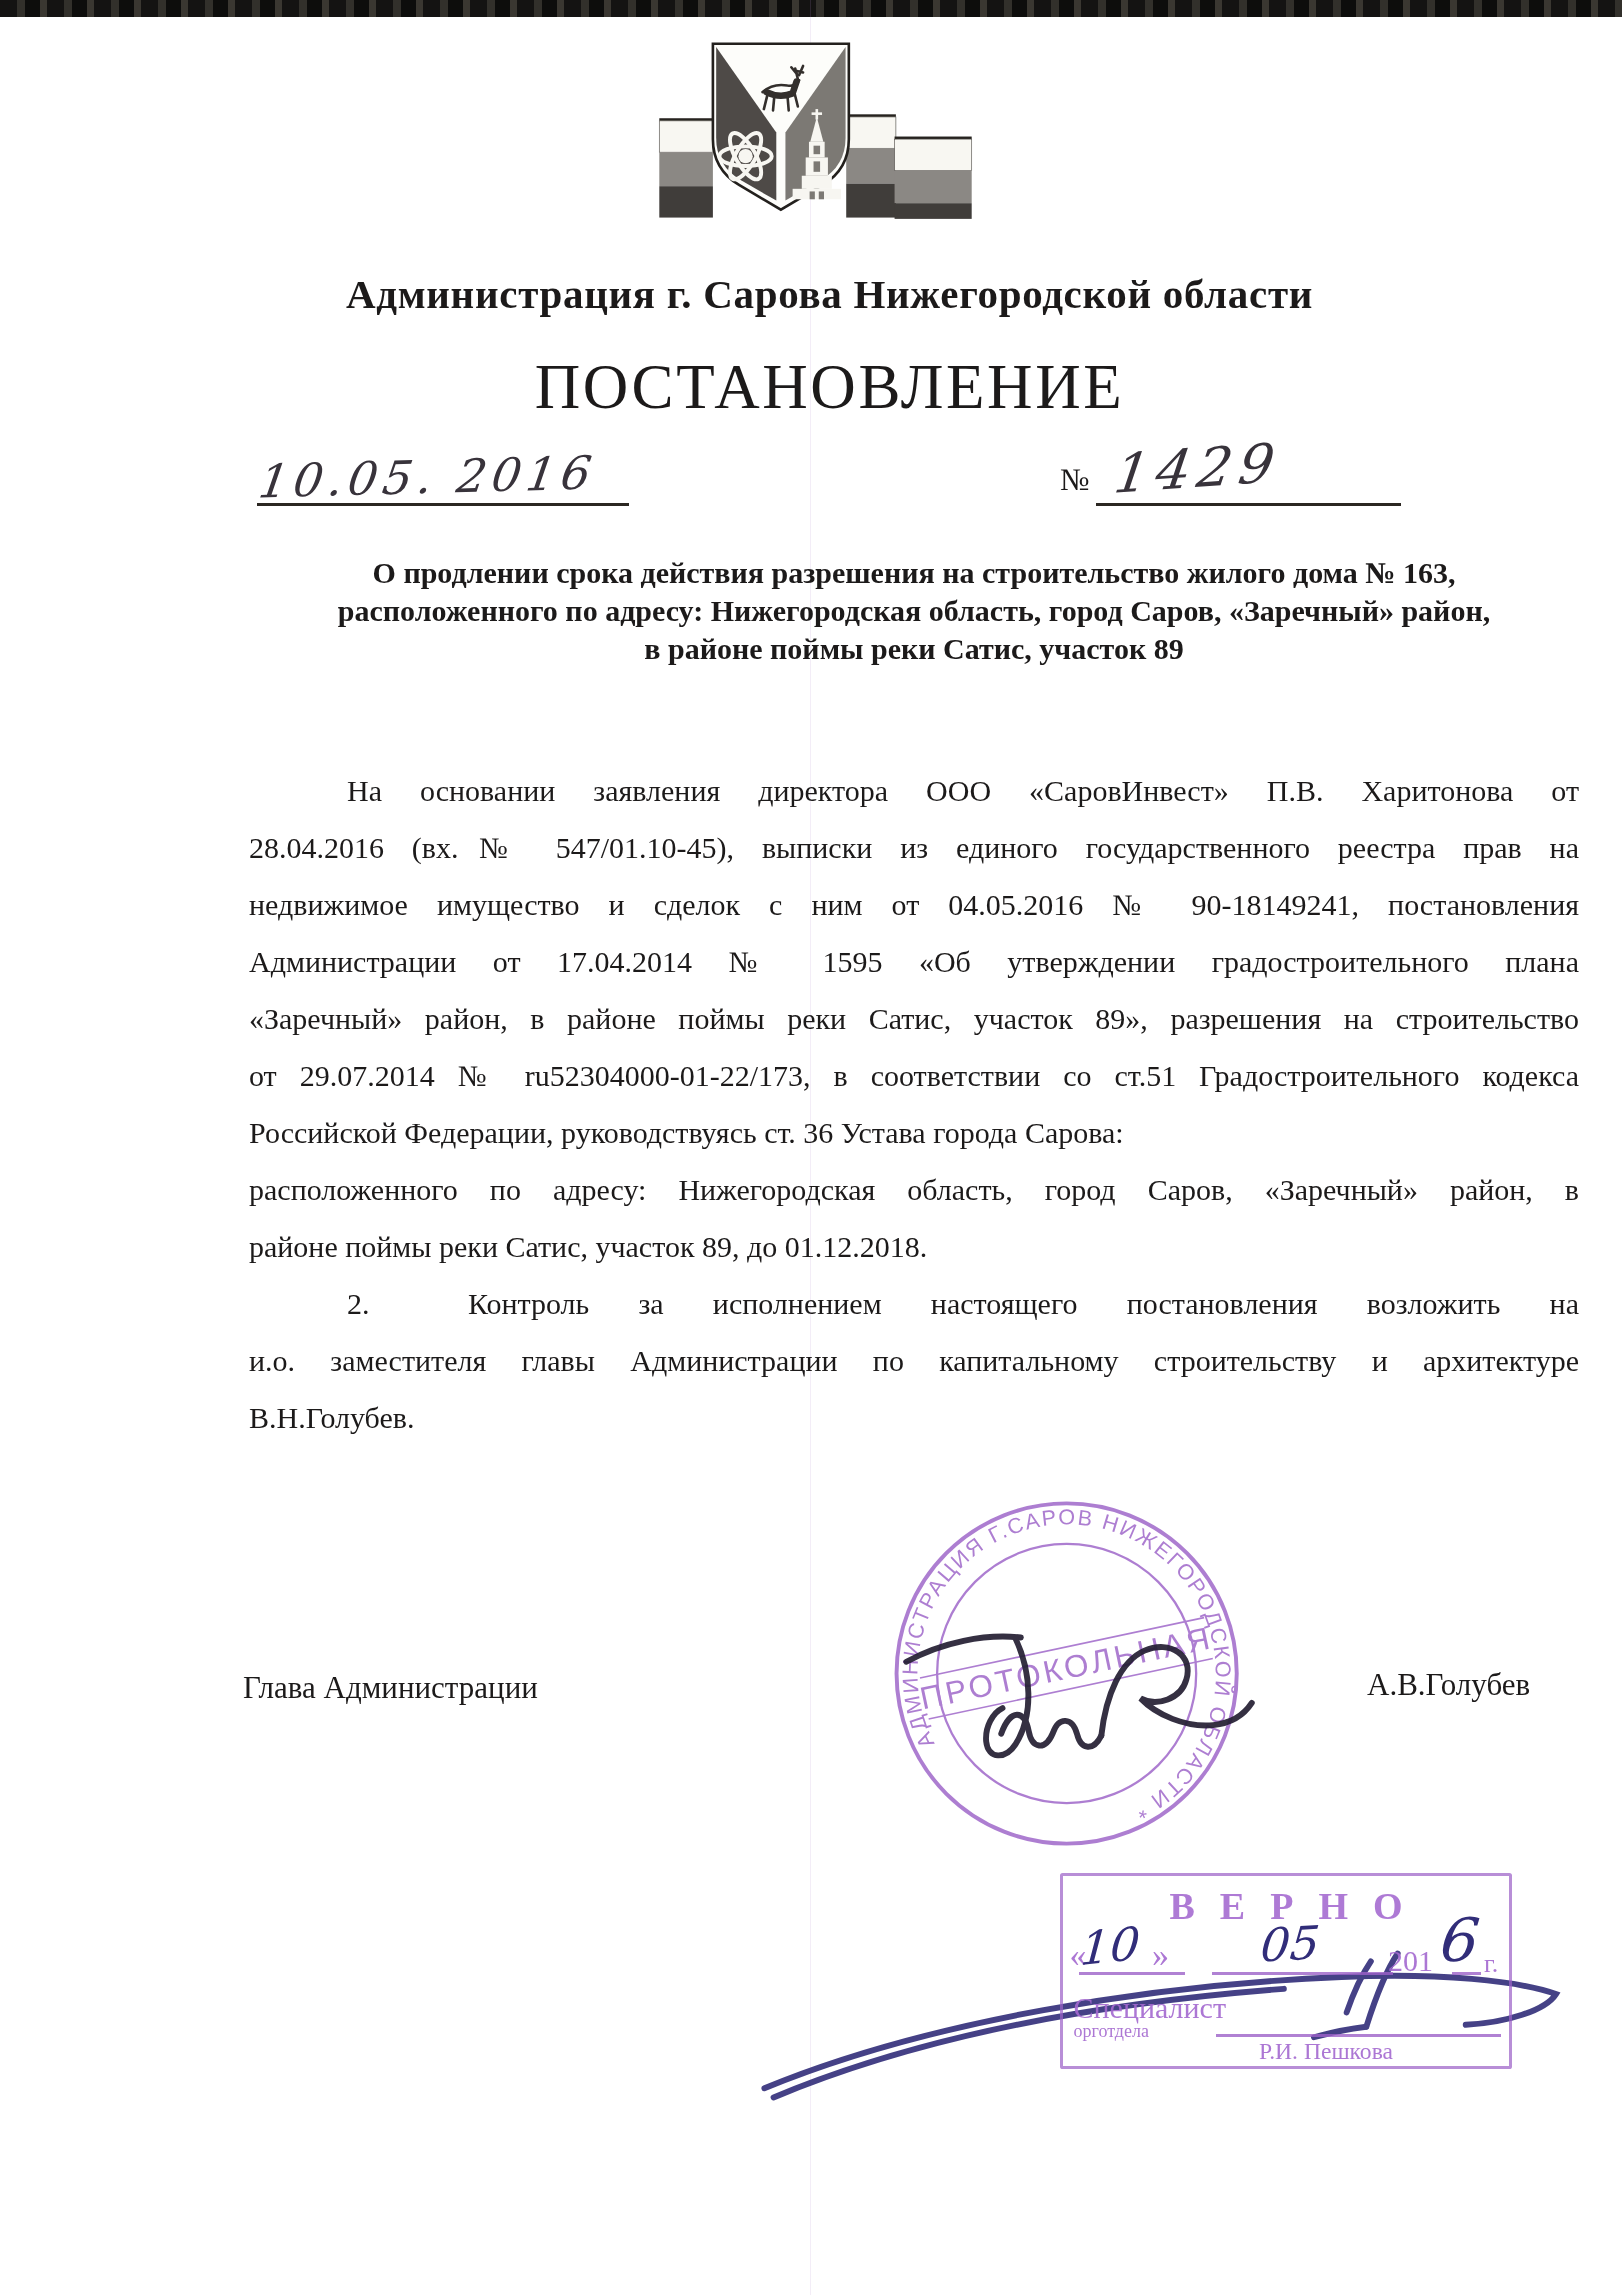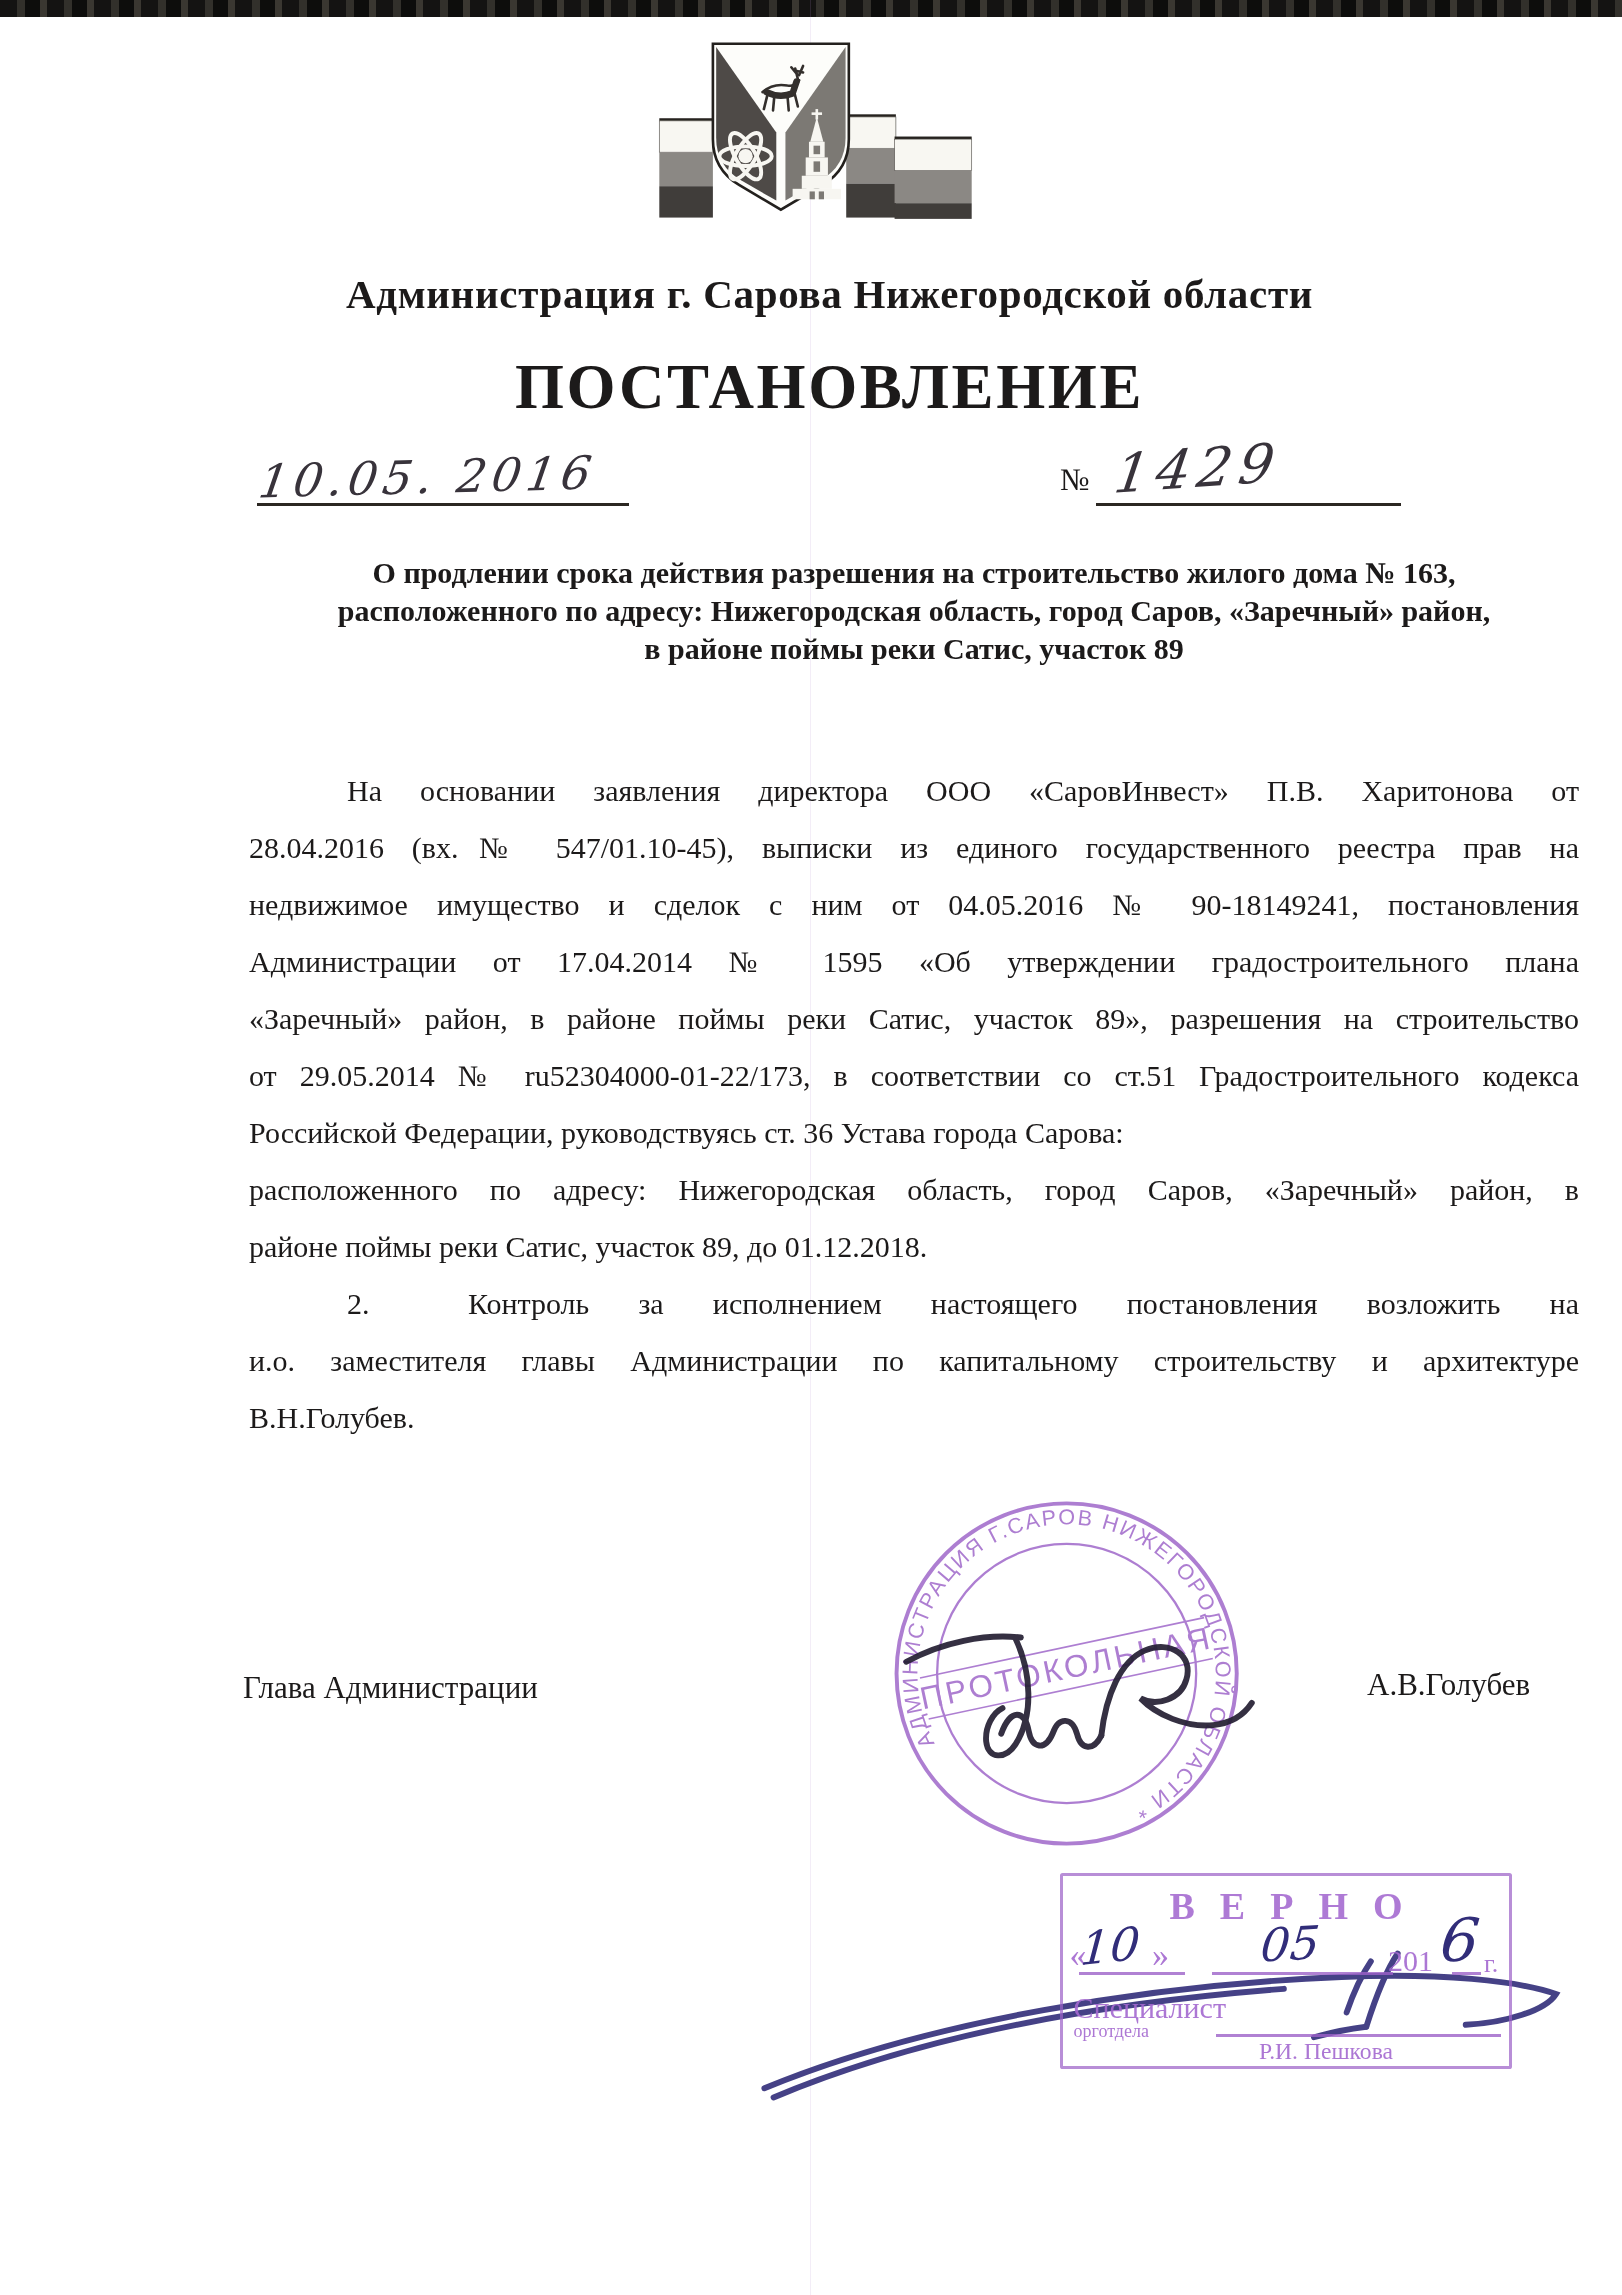--- a/index.html
+++ b/index.html
@@ -20,21 +20,21 @@
     position:absolute;left:0;top:0;width:1623px;height:17px;
     background:repeating-linear-gradient(90deg,#141312 0 17px,#32302b 17px 25px,#0d0d0c 25px 40px,#3a3731 40px 47px);
   }
   .emblem{position:absolute;left:658px;top:41px;}
   .org-name{
     position:absolute;left:196px;top:270px;width:1267px;
     font-size:41px;font-weight:bold;text-align:center;letter-spacing:0.7px;
   }
   .doc-type{
     position:absolute;left:196px;top:351px;width:1267px;
-    font-size:63px;font-weight:bold;text-align:center;letter-spacing:2.6px;
+    font-size:63px;font-weight:normal;text-align:center;letter-spacing:2.6px;
   }
   .hand{
     font-family:"DejaVu Serif", serif;font-style:italic;color:#38333b;
   }
   .date-hand{
     position:absolute;left:260px;top:450px;font-size:46px;letter-spacing:5.2px;
     transform:skewX(-10deg) rotate(-1.5deg);
   }
   .rule{position:absolute;height:2.6px;background:#2b2722;}
   .rule-date{left:257px;top:503px;width:372px;}
@@ -162,21 +162,21 @@
     <div>расположенного по адресу: Нижегородская область, город Саров, «Заречный» район,</div>
     <div>в районе поймы реки Сатис, участок 89</div>
   </div>
 
   <div class="body-block">
     <div class="ln j ind">На основании заявления директора ООО «СаровИнвест» П.В. Харитонова от</div>
     <div class="ln j">28.04.2016 (вх.№ 547/01.10-45), выписки из единого государственного реестра прав на</div>
     <div class="ln j">недвижимое имущество и сделок с ним от 04.05.2016 № 90-18149241, постановления</div>
     <div class="ln j">Администрации от 17.04.2014 № 1595 «Об утверждении градостроительного плана</div>
     <div class="ln j">«Заречный» район, в районе поймы реки Сатис, участок 89», разрешения на строительство</div>
-    <div class="ln j">от 29.05.2014 № ru52304000-01-22/173, в соответствии со ст.51 Градостроительного кодекса</div>
+    <div class="ln j">от 29.07.2014 № ru52304000-01-22/173, в соответствии со ст.51 Градостроительного кодекса</div>
     <div class="ln">Российской Федерации, руководствуясь ст. 36 Устава города Сарова:</div>
     <div class="ln j">расположенного по адресу: Нижегородская область, город Саров, «Заречный» район, в</div>
     <div class="ln">районе поймы реки Сатис, участок 89, до 01.12.2018.</div>
     <div class="ln j ind">2.&nbsp;&nbsp;Контроль за исполнением настоящего постановления возложить на</div>
     <div class="ln j">и.о. заместителя главы Администрации по капитальному строительству и архитектуре</div>
     <div class="ln">В.Н.Голубев.</div>
   </div>
 
   <div class="sig-position">Глава Администрации</div>
   <div class="sig-name">А.В.Голубев</div>

